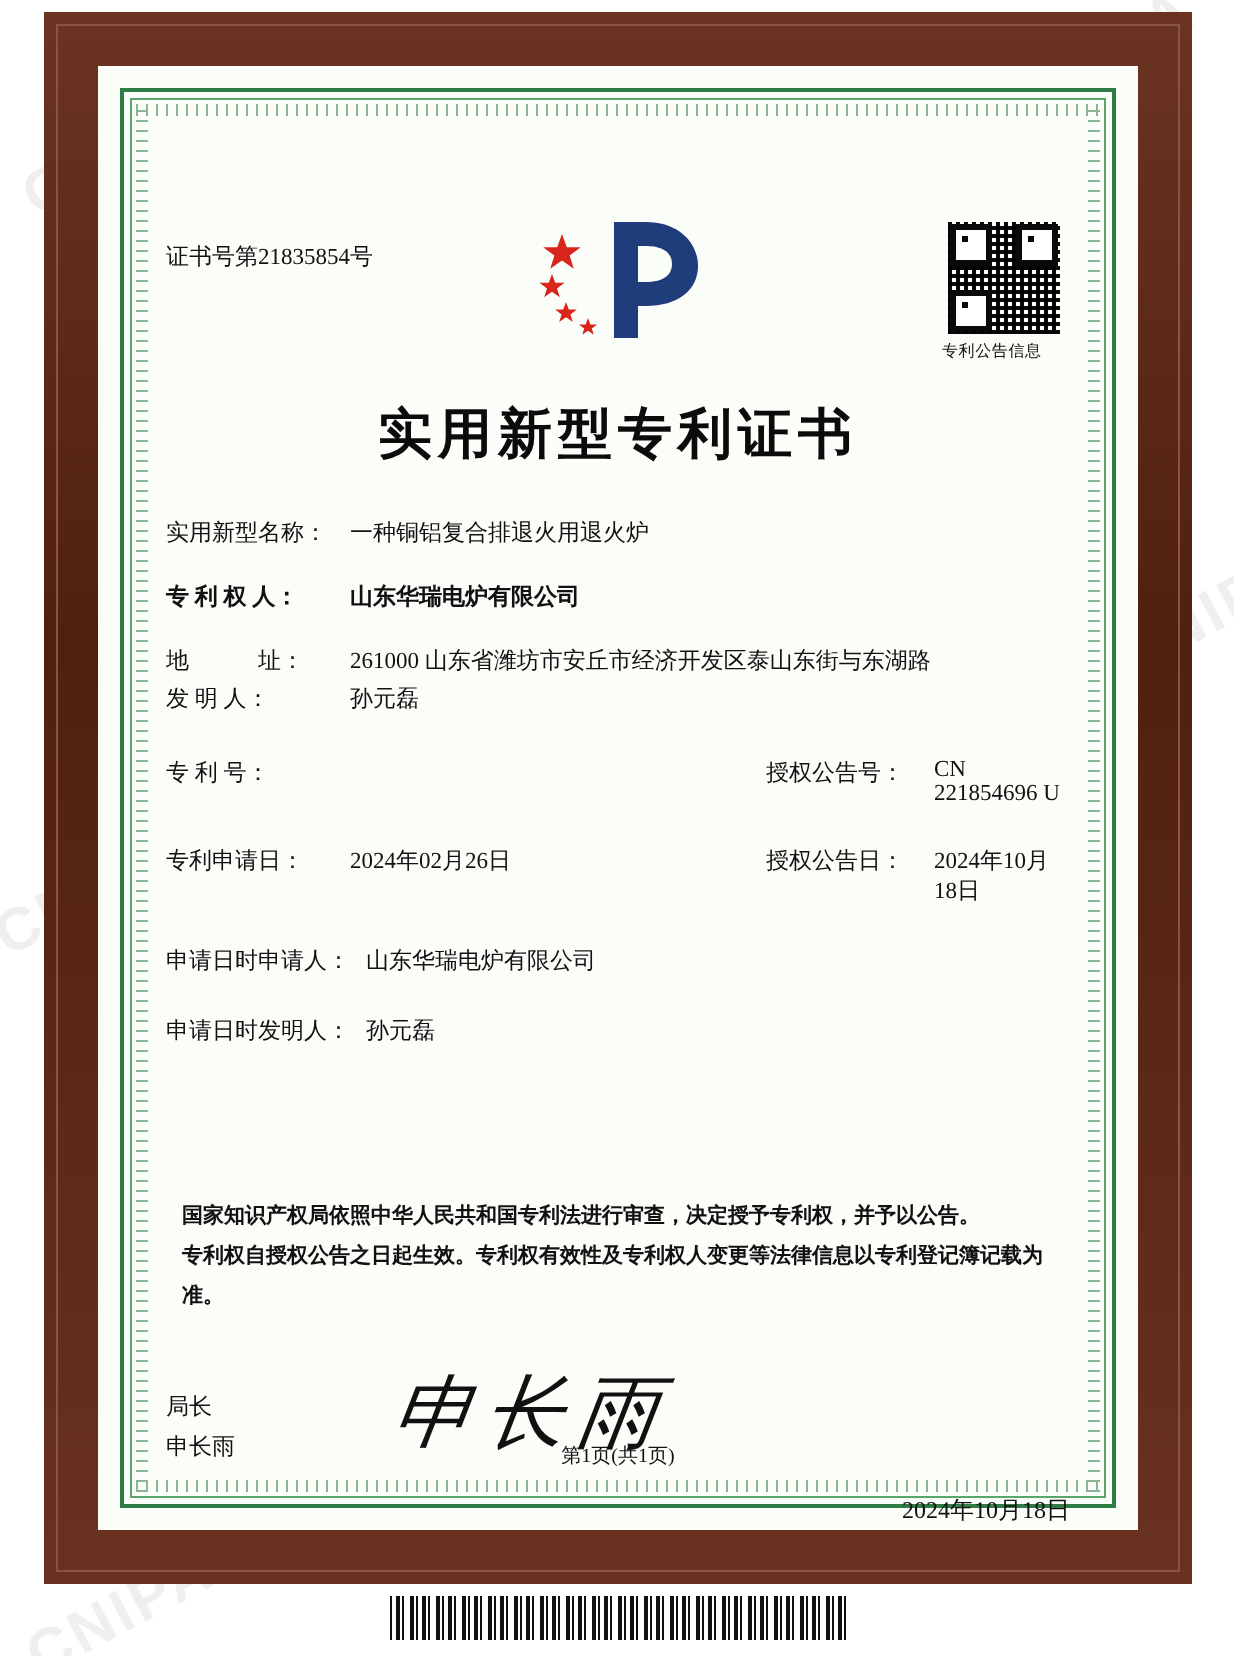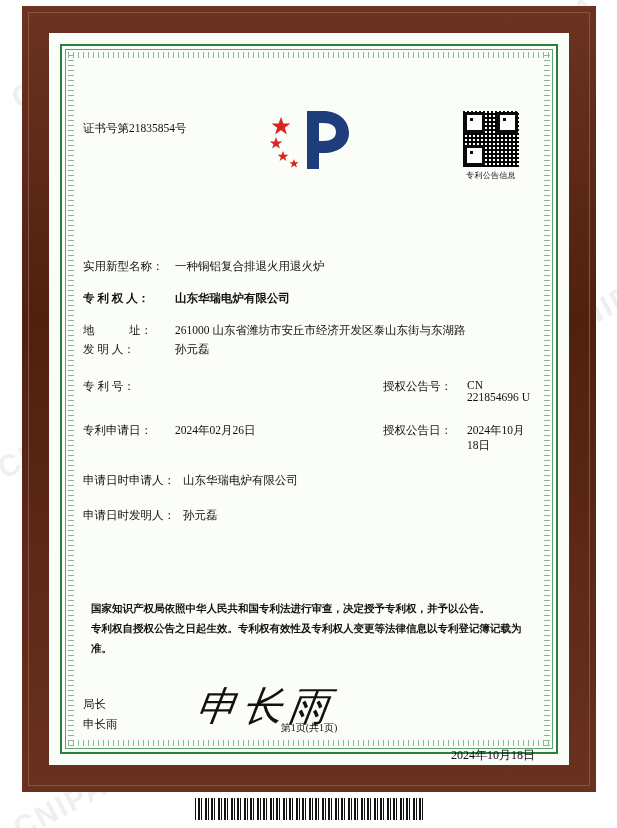--- a/index.html
+++ b/index.html
@@ -121,24 +121,24 @@
     left: 50%;
     top: 48px;
     transform: translateX(-50%);
     width: 92px;
     height: 66px;
   }
 
   
   .qr-wrap {
     position: absolute;
-    right: 19px;
+    right: 8px;
     top: 52px;
     width: 62px;
-    text-align: center;
+    text-align: left;
   }
   .qr {
     width: 56px;
     height: 56px;
     margin: 0 auto;
     background-color: #fff;
     background-image:
       repeating-linear-gradient(90deg, #0a0a0a 0 2px, rgba(0,0,0,0) 2px 4px),
       repeating-linear-gradient(0deg, #0a0a0a 0 2px, rgba(0,0,0,0) 2px 4px);
     background-blend-mode: multiply;
@@ -345,20 +345,21 @@
             <div class="qr-eye" style="right:1px; top:1px;">
                 <i></i>
               </div>
             <div class="qr-eye" style="left:1px; bottom:1px;">
                 <i></i>
               </div>
           </div>
           <div class="qr-cap">专利公告信息</div>
         </div>
 
+        <div class="title">实用新型专利证书</div>
 
         <div class="fields">
 
           <div class="row">
             <div class="lbl">实用新型名称：</div>
             <div class="val">一种铜铝复合排退火用退火炉</div>
           </div>
 
           <div class="row" style="font-weight:bold;">
             <div class="lbl">专 利 权 人：</div>

